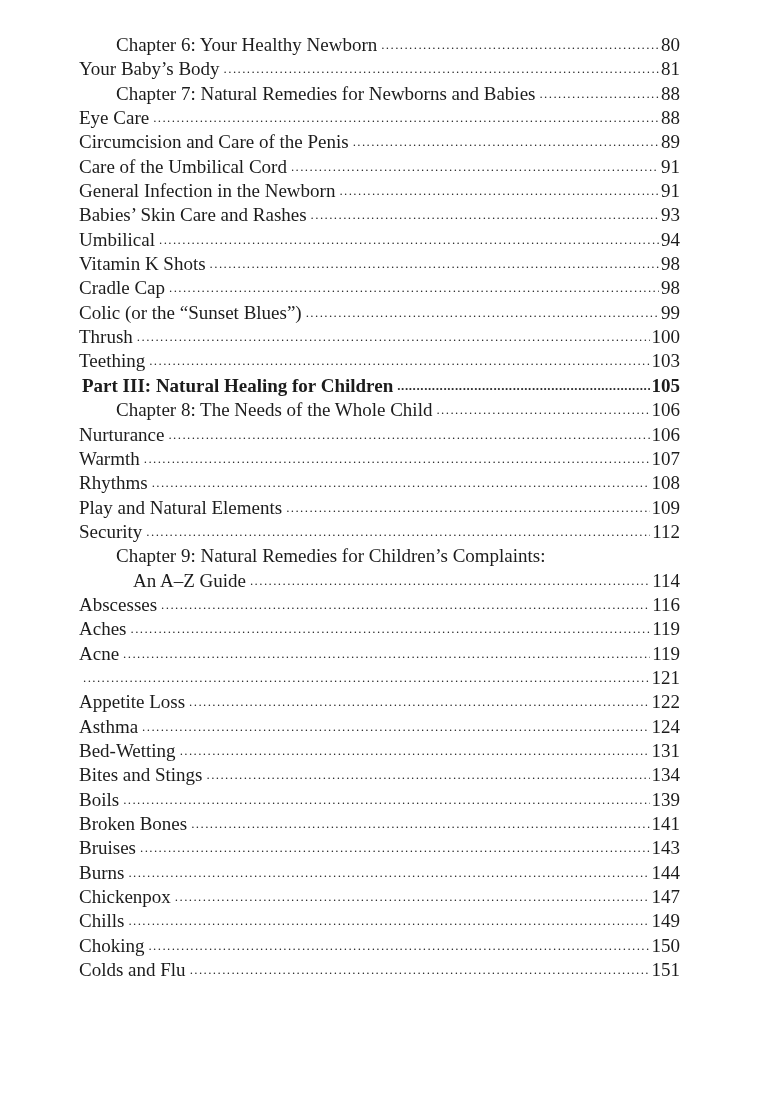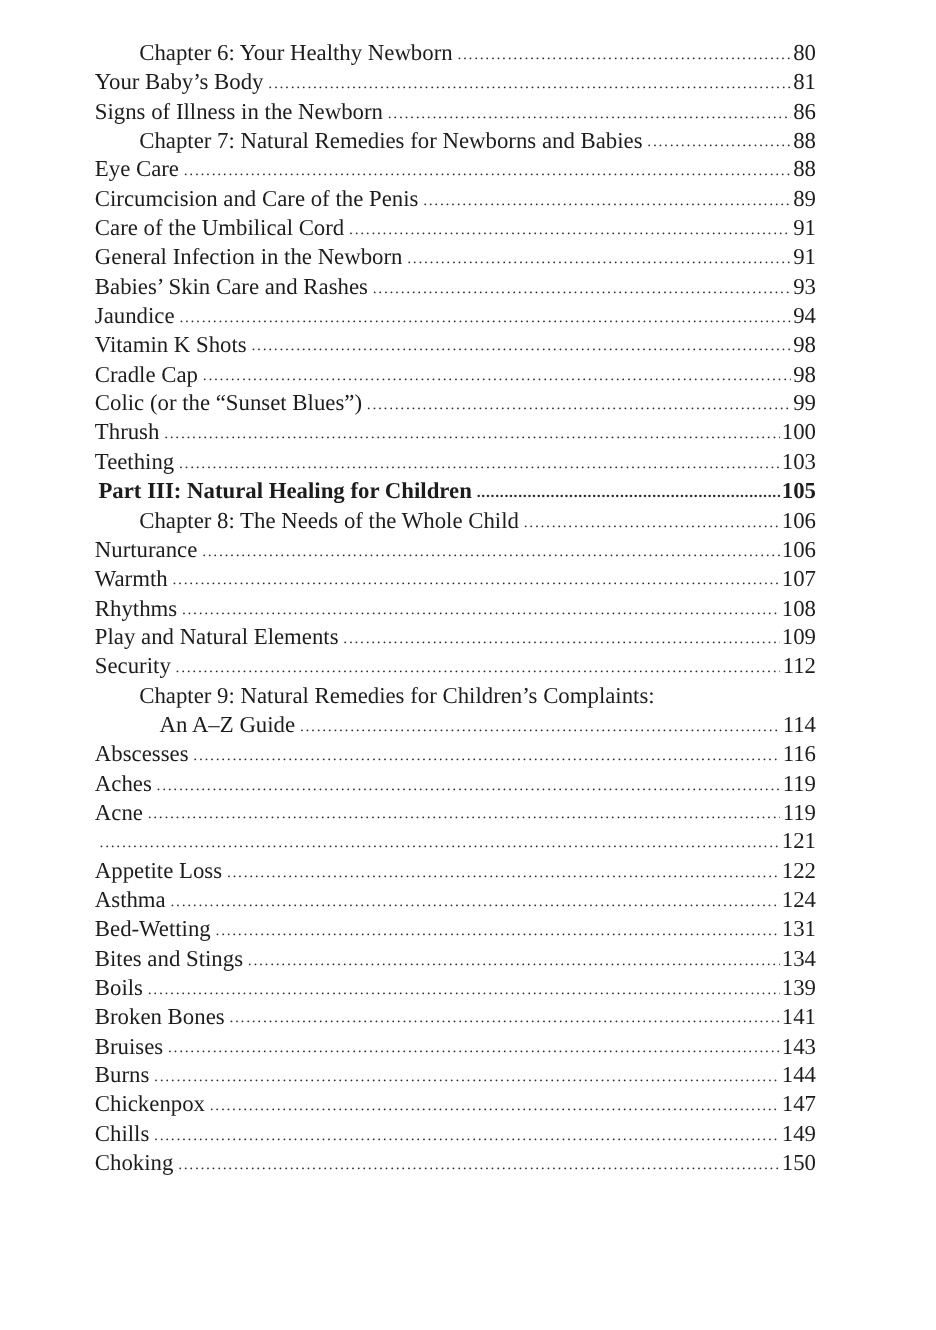--- a/index.html
+++ b/index.html
@@ -38,25 +38,20 @@
     <div class="row lvl-chapter">
     <span class="label">Chapter 6: Your Healthy Newborn</span>
     <span class="leader"></span>
     <span class="page">80</span>
   </div>
     <div class="row lvl-sub">
     <span class="label">Your Baby’s Body</span>
     <span class="leader"></span>
     <span class="page">81</span>
   </div>
-    <div class="row lvl-sub">
-    <span class="label">Signs of Illness in the Newborn</span>
-    <span class="leader"></span>
-    <span class="page">86</span>
-  </div>
     <div class="row lvl-chapter">
     <span class="label">Chapter 7:  Natural Remedies for Newborns and Babies</span>
     <span class="leader"></span>
     <span class="page">88</span>
   </div>
     <div class="row lvl-sub">
     <span class="label">Eye Care</span>
     <span class="leader"></span>
     <span class="page">88</span>
   </div>
@@ -74,21 +69,21 @@
     <span class="label">General Infection in the Newborn</span>
     <span class="leader"></span>
     <span class="page">91</span>
   </div>
     <div class="row lvl-sub">
     <span class="label">Babies’ Skin Care and Rashes</span>
     <span class="leader"></span>
     <span class="page">93</span>
   </div>
     <div class="row lvl-sub">
-    <span class="label">Jaundice</span>
+    <span class="label">Umbilical</span>
     <span class="leader"></span>
     <span class="page">94</span>
   </div>
     <div class="row lvl-sub">
     <span class="label">Vitamin K Shots</span>
     <span class="leader"></span>
     <span class="page">98</span>
   </div>
     <div class="row lvl-sub">
     <span class="label">Cradle Cap</span>
@@ -222,13 +217,18 @@
     <div class="row lvl-sub">
     <span class="label">Chills</span>
     <span class="leader"></span>
     <span class="page">149</span>
   </div>
     <div class="row lvl-sub">
     <span class="label">Choking</span>
     <span class="leader"></span>
     <span class="page">150</span>
   </div>
+    <div class="row lvl-sub">
+    <span class="label">Colds and Flu</span>
+    <span class="leader"></span>
+    <span class="page">151</span>
+  </div>
   </div>
 
 </body></html>

